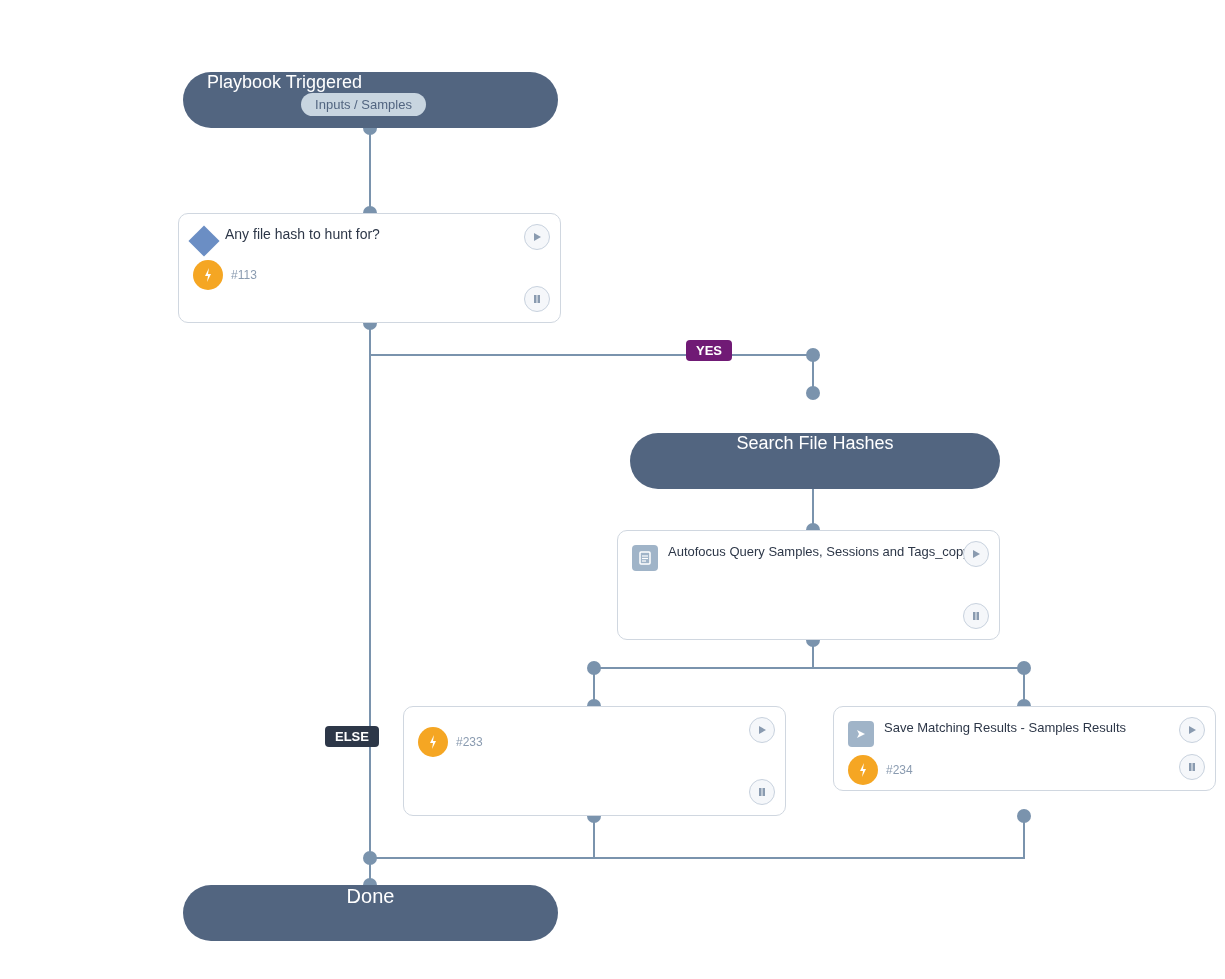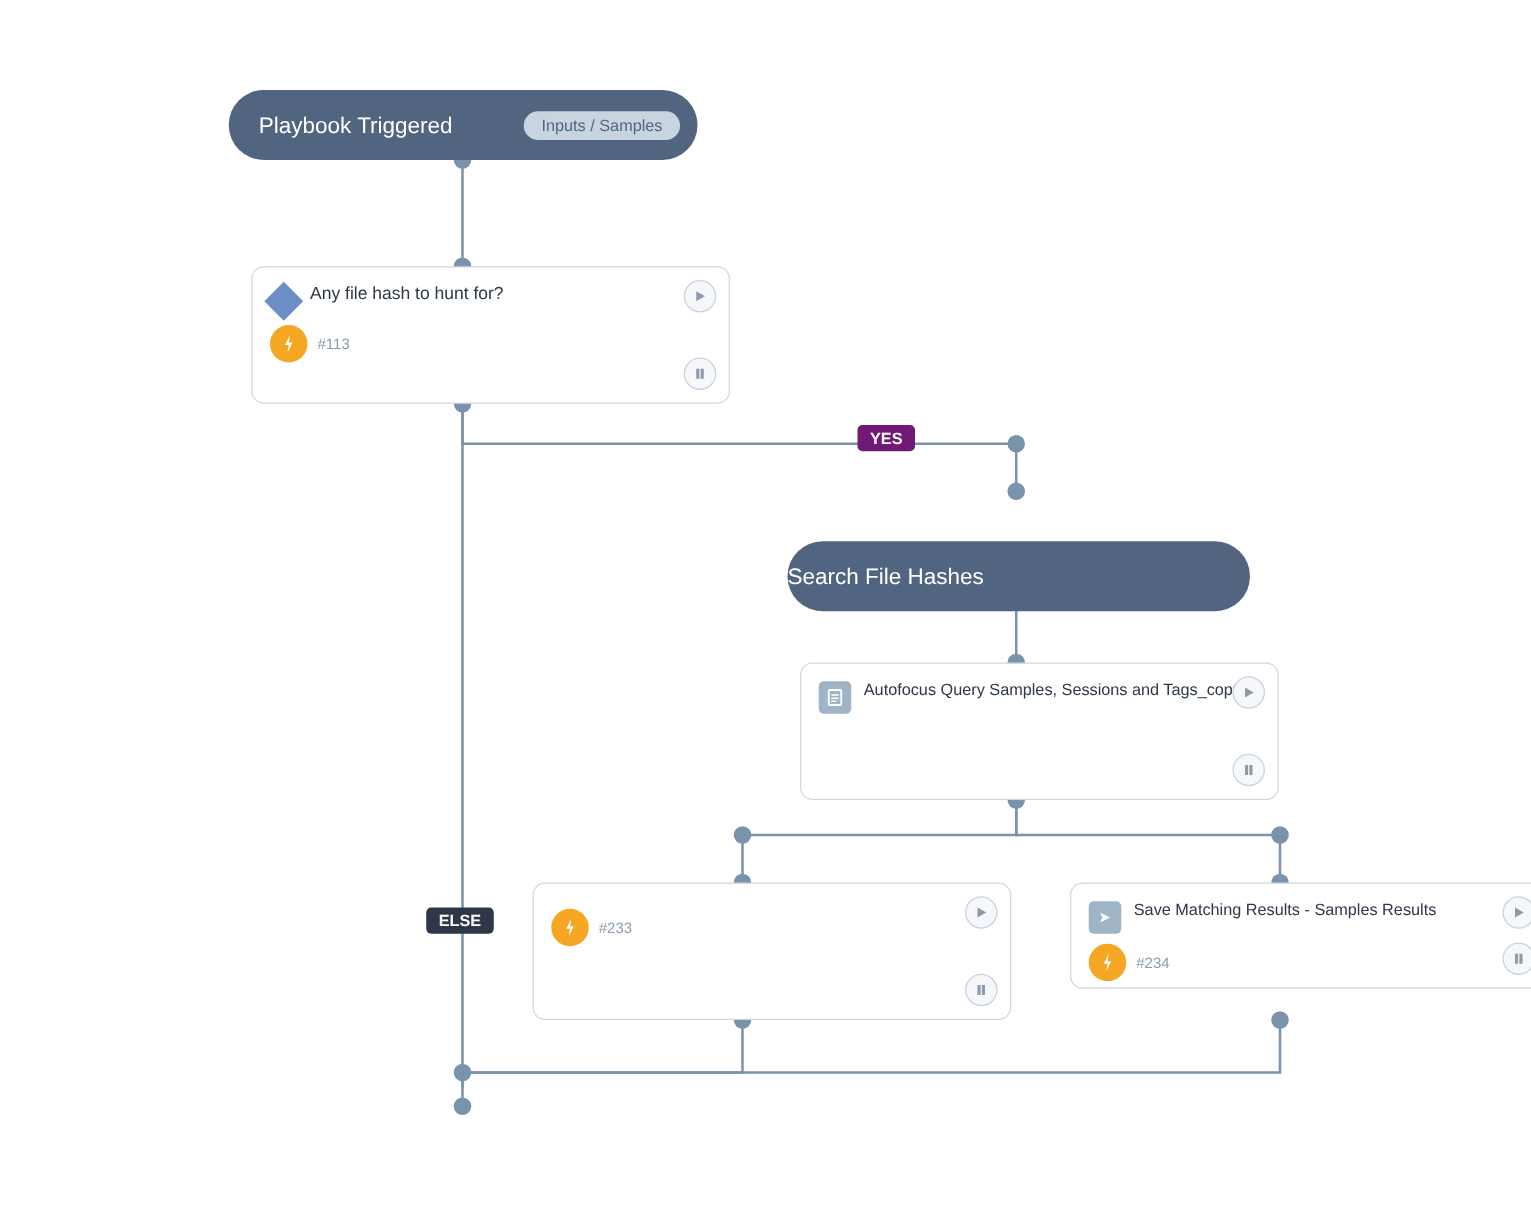--- a/index.html
+++ b/index.html
@@ -25,34 +25,34 @@
       border-radius: 30px;
     }
 
     
     .node-pill {
       background: #526580;
       color: #fff;
       border-radius: 30px;
       display: flex;
       align-items: center;
-      justify-content: space-between;
+      justify-content: flex-start;
       font-size: 18px;
       font-weight: 400;
+      flex-direction: column;
     }
 
     
     .node-card {
       background: #ffffff;
       border: 1.5px solid #d0d7e0;
       border-radius: 10px;
       display: flex;
       flex-direction: column;
       padding: 12px 14px;
-      margin-left: 23px;
     }
 
     .node-card .card-title {
       font-size: 14px;
       color: #2d3748;
       font-weight: 500;
       margin-bottom: 4px;
       flex: 1;
     }
 
@@ -225,21 +225,21 @@
         <rect x="2" y="1" width="2.5" height="8" fill="#8a9bb0"></rect>
         <rect x="5.5" y="1" width="2.5" height="8" fill="#8a9bb0"></rect>
       </svg>
     </div>
   </div>
 
   <div class="branch-label branch-label-yes" style="left:686px; top:340px;">
     <span>YES</span>
   </div>
 
-  <div class="branch-label branch-label-else" style="left:341px; top:726px;">
+  <div class="branch-label branch-label-else" style="left:325px; top:726px;">
     <span>ELSE</span>
   </div>
 
   <div class="node node-pill" style="left:630px; top:393px; width:370px; height:56px; font-size:18px;margin-top:40px;">
     <span>Search File Hashes</span>
   </div>
 
   <div class="node node-card" style="left:617px; top:530px; width:383px; height:110px;">
     <div class="card-header">
       <div style="width:26px; height:26px; background:#a0b4c8; border-radius:4px; display:flex; align-items:center; justify-content:center; flex-shrink:0; margin-top:2px;">
@@ -310,14 +310,17 @@
       </svg>
     </div>
     <div class="ctrl-btn ctrl-btn-bottom">
       <svg width="10" height="10" viewBox="0 0 10 10">
         <rect x="2" y="1" width="2.5" height="8" fill="#8a9bb0"></rect>
         <rect x="5.5" y="1" width="2.5" height="8" fill="#8a9bb0"></rect>
       </svg>
     </div>
   </div>
 
+  <div class="node node-pill" style="left:183px; top:885px; width:375px; height:56px; font-size:20px;">
+    <span>Done</span>
+  </div>
 
 </div>
 
 </body></html>

